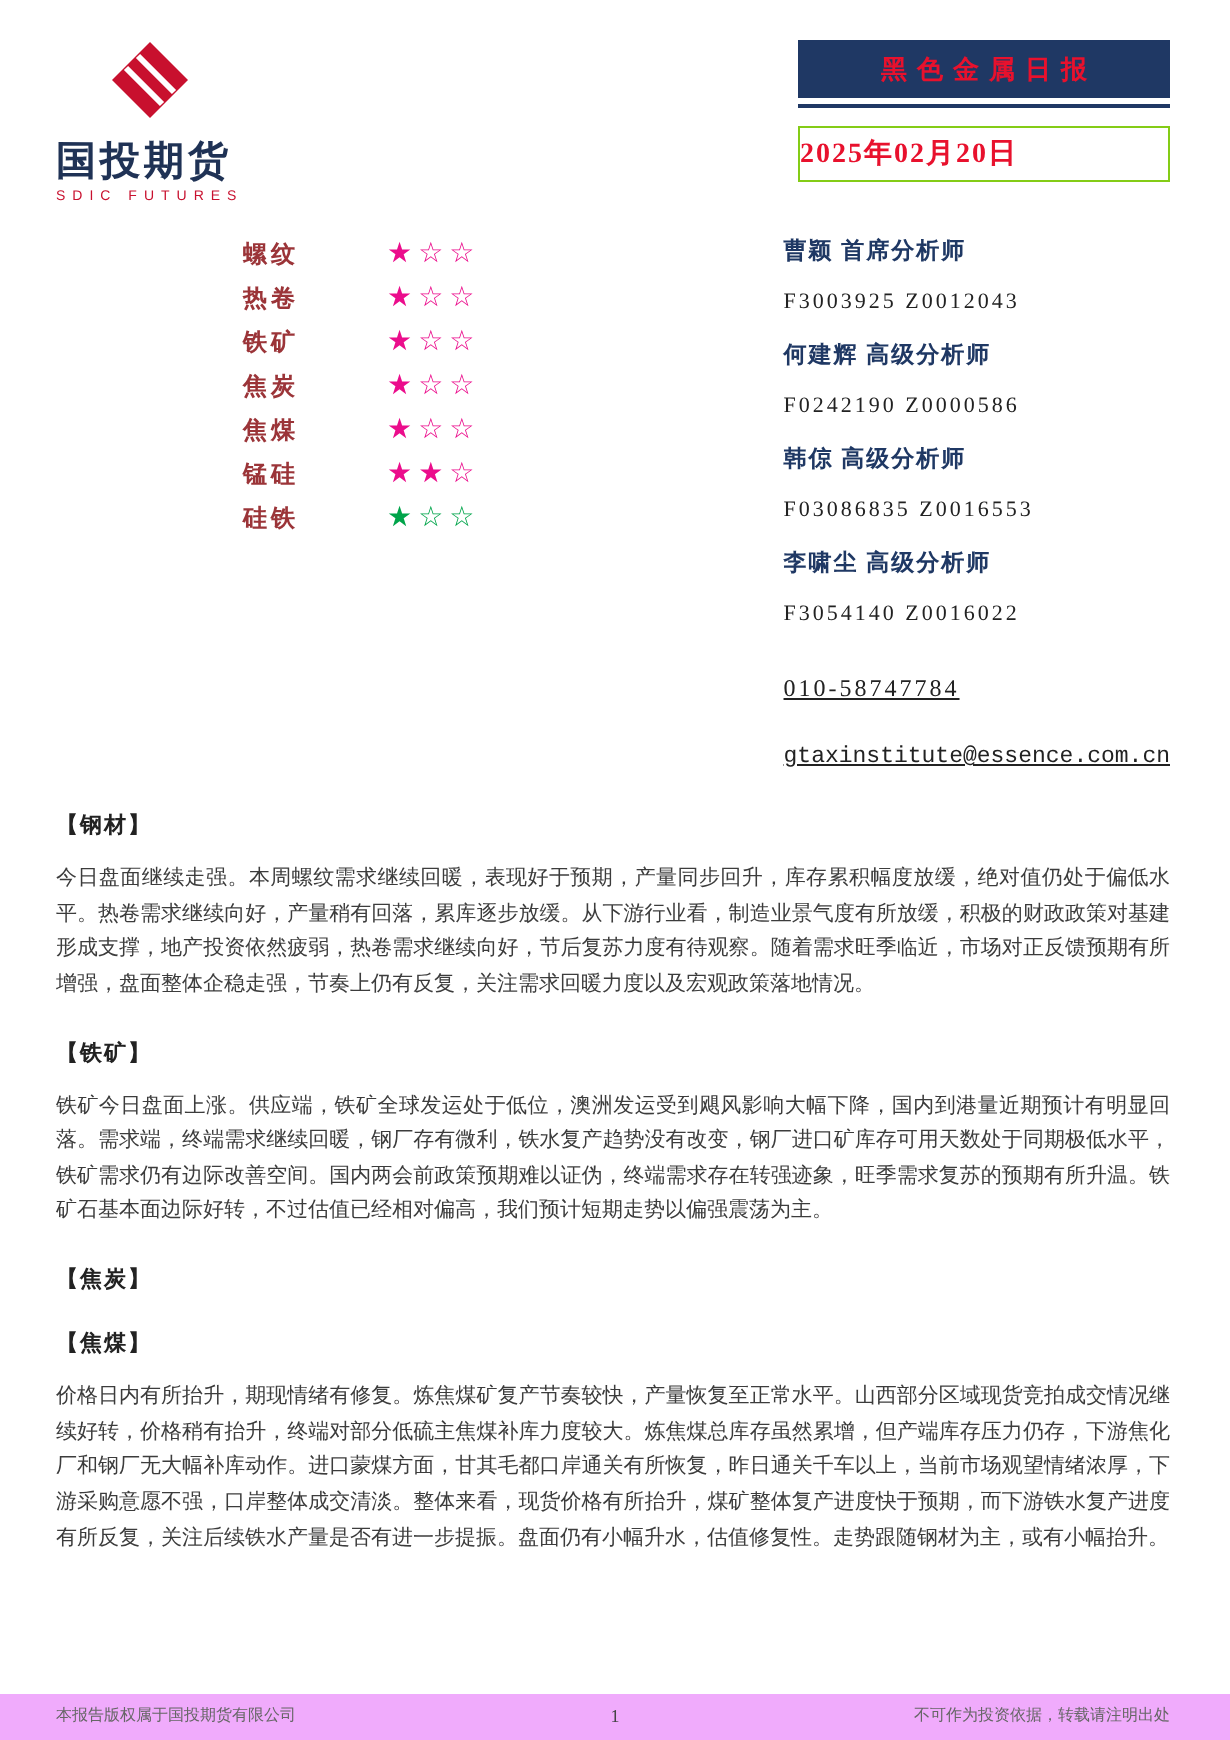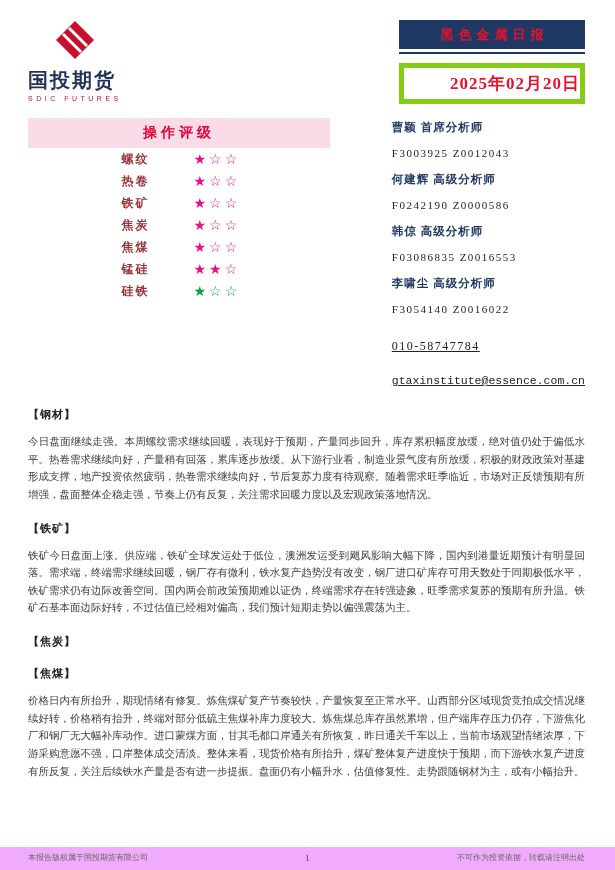--- a/index.html
+++ b/index.html
@@ -20,23 +20,23 @@
   .brand-cn { font-size:20px; font-weight:bold; color:#1f3255; letter-spacing:2px; font-family:"Liberation Sans","DejaVu Sans",sans-serif; }
   .brand-en { font-size:7px; color:#c8102e; letter-spacing:3.5px; font-family:"Liberation Sans","DejaVu Sans",sans-serif; margin-top:1px; }
   .header-right { width:186px; }
   .banner {
     background:#1f3864; color:#e8112d;
     font-weight:bold; font-size:13px; text-align:center;
     letter-spacing:5px; padding:6px 0 5px 5px;
   }
   .banner-underline { height:2px; background:#1f3864; margin-top:3px; }
   .date-box {
-    margin-top:9px; border:5px solid #84cc16;
-    color:#e8112d; font-weight:bold; font-size:17px;
-    text-align:right; padding:4px 0; letter-spacing:1px;
+    margin-top:9px; border:1px solid #84cc16;
+    color:#e8112d; font-weight:bold; font-size:14px;
+    text-align:left; padding:4px 0; letter-spacing:1px;
   }
   
   .top-grid { display:flex; padding:14px 30px 0 28px; }
   .ratings { width:302px; }
   .ratings-title {
     background:#fadbe8; color:#e60039; font-weight:bold;
     font-size:14px; text-align:center; letter-spacing:4px;
     padding:6px 0;
   }
   .rating-row { display:flex; align-items:center; padding:3px 0 3px 4px; height:22px;justify-content:center; }
@@ -83,21 +83,20 @@
     </div>
     <div class="header-right">
       <div class="banner">黑色金属日报</div>
       <div class="banner-underline"></div>
       <div class="date-box">2025年02月20日</div>
     </div>
   </div>
 
   <div class="top-grid">
     <div class="ratings">
-      <div class="ratings-title">操作评级</div>
 
       <div class="rating-row">
         <span class="commodity">螺纹</span>
         <span class="stars" style="color: rgb(235, 13, 140);">★☆☆</span>
       </div>
       <div class="rating-row">
         <span class="commodity">热卷</span>
         <span class="stars" style="color: rgb(235, 13, 140);">★☆☆</span>
       </div>
       <div class="rating-row">

